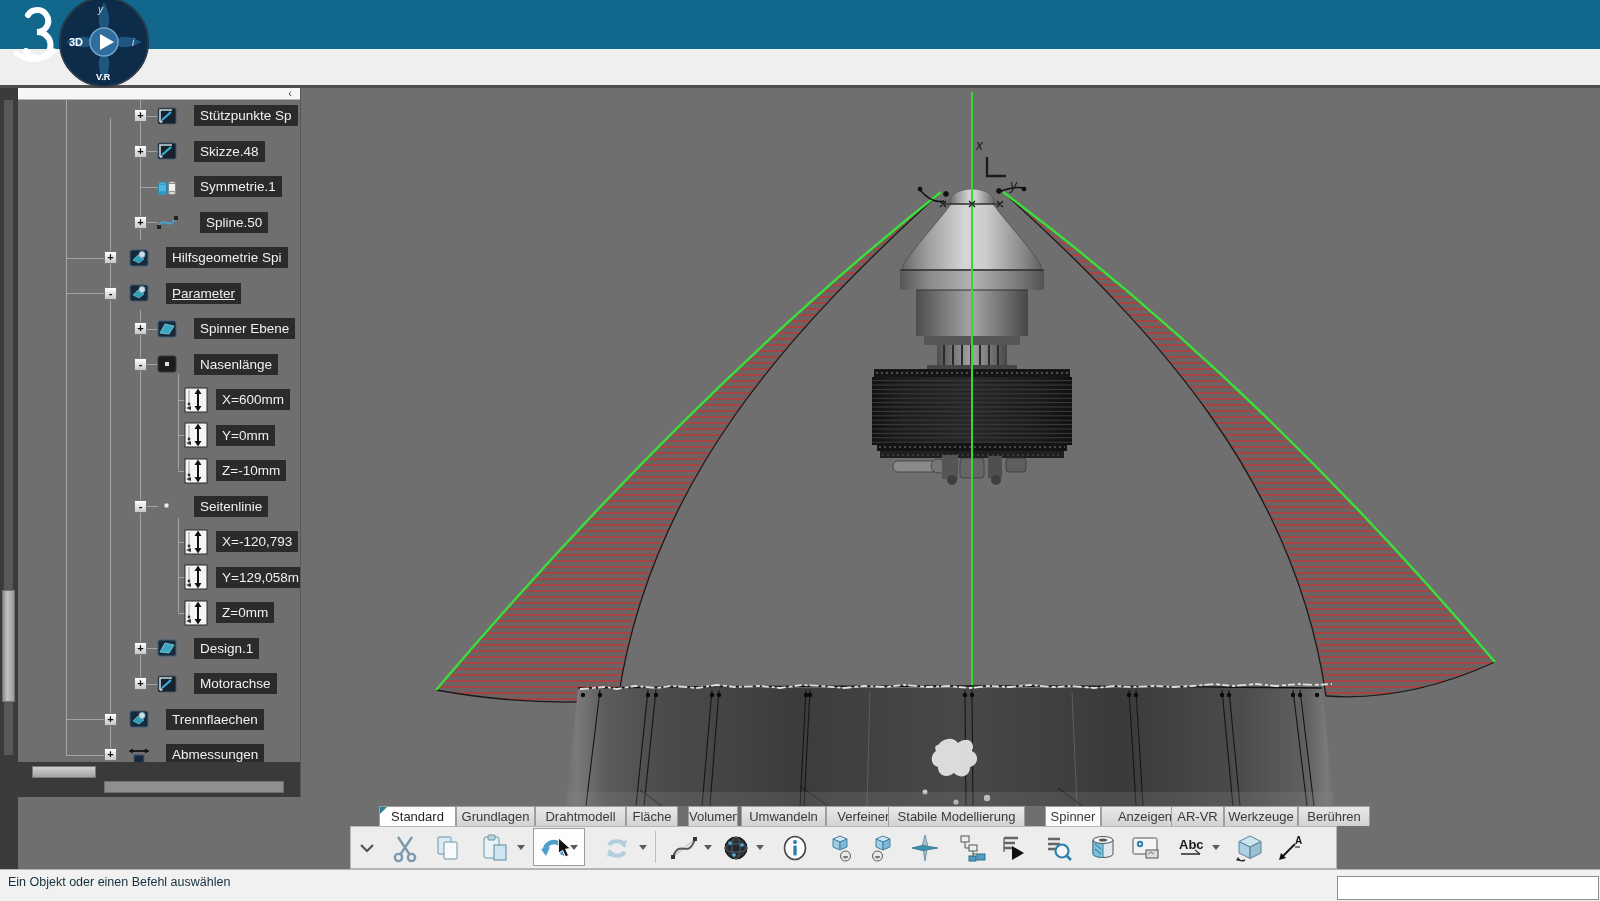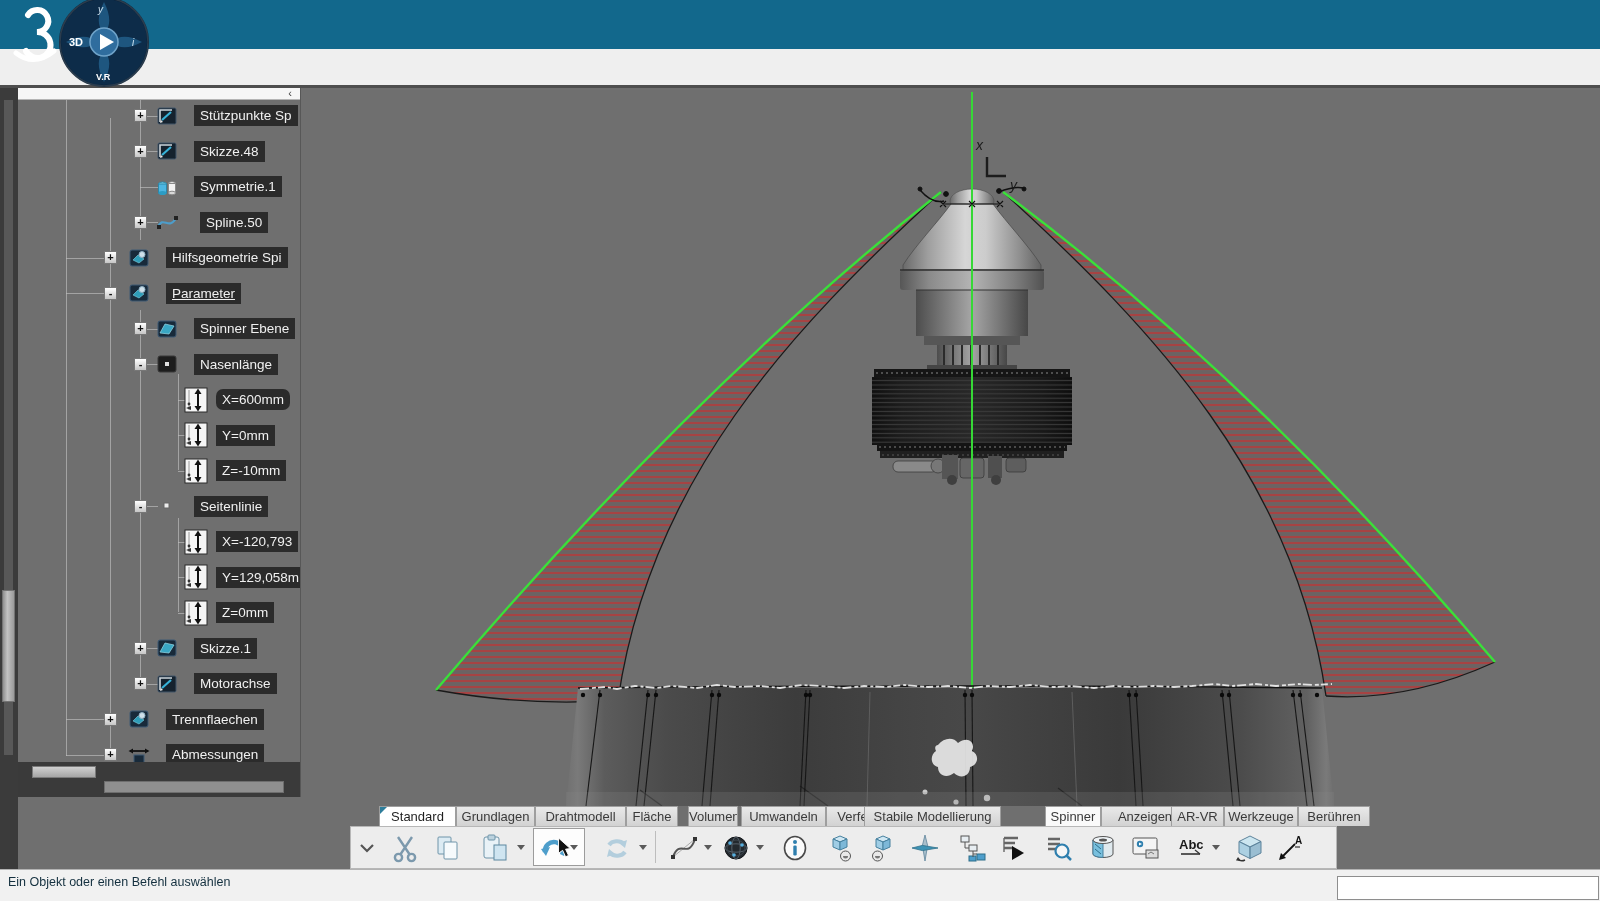--- a/index.html
+++ b/index.html
@@ -343,21 +343,21 @@
       <div class="tconn" style="left: 178px; width: 8px; top: 311.75px;"></div>
       <div class="ticon" style="left: 183px; top: 298.75px;"><svg width="26" height="26" viewBox="0 0 24 26">
           <rect x="1" y="1" width="22" height="24" fill="#f5f5f5" stroke="#2a2a2a"></rect>
           <line x1="5" y1="3" x2="5" y2="23" stroke="#999"></line>
           <circle cx="5" cy="17" r="1.4" fill="#333"></circle>
           <line x1="14" y1="5" x2="14" y2="21" stroke="#111" stroke-width="2"></line>
           <polygon points="14,1.5 10.5,7 17.5,7" fill="#111"></polygon>
           <polygon points="14,24.5 10.5,19 17.5,19" fill="#111"></polygon>
           <polygon points="2,21 7,19 7,23" fill="#333"></polygon>
         </svg></div>
-      <div class="tlabel" style="left: 216px; top: 301.25px; border-radius: 7px;">X=600mm</div>
+      <div class="tlabel" style="left: 216px; top: 301.25px;">X=600mm</div>
       <div class="tconn" style="left: 178px; width: 8px; top: 347.25px;"></div>
       <div class="ticon" style="left: 183px; top: 334.25px;"><svg width="26" height="26" viewBox="0 0 24 26">
           <rect x="1" y="1" width="22" height="24" fill="#f5f5f5" stroke="#2a2a2a"></rect>
           <line x1="5" y1="3" x2="5" y2="23" stroke="#999"></line>
           <circle cx="5" cy="17" r="1.4" fill="#333"></circle>
           <line x1="14" y1="5" x2="14" y2="21" stroke="#111" stroke-width="2"></line>
           <polygon points="14,1.5 10.5,7 17.5,7" fill="#111"></polygon>
           <polygon points="14,24.5 10.5,19 17.5,19" fill="#111"></polygon>
           <polygon points="2,21 7,19 7,23" fill="#333"></polygon>
         </svg></div>
@@ -411,21 +411,21 @@
           <polygon points="14,24.5 10.5,19 17.5,19" fill="#111"></polygon>
           <polygon points="2,21 7,19 7,23" fill="#333"></polygon>
         </svg></div>
       <div class="tlabel" style="left: 216px; top: 514.25px;">Z=0mm</div>
       <div class="tconn" style="left: 140px; width: 18px; top: 560.25px;"></div>
       <div class="texp" style="left: 134px; top: 553.75px;">+</div>
       <div class="ticon" style="left: 156px; top: 549.25px;"><svg width="22" height="22" viewBox="0 0 22 22">
           <rect x="2" y="3" width="18" height="16" rx="2" fill="#182a3a" stroke="#3e5a75"></rect>
           <polygon points="4,15 9,6 18,8 13,16" fill="#39a7c4" stroke="#9adbe8" stroke-width="0.7"></polygon>
         </svg></div>
-      <div class="tlabel" style="left: 194px; top: 549.75px;">Skizze.1</div>
+      <div class="tlabel" style="left: 194px; top: 549.75px;">Design.1</div>
       <div class="tconn" style="left: 140px; width: 18px; top: 595.75px;"></div>
       <div class="texp" style="left: 134px; top: 589.25px;">+</div>
       <div class="ticon" style="left: 156px; top: 584.75px;"><svg width="22" height="22" viewBox="0 0 22 22">
           <rect x="2" y="3" width="18" height="16" rx="1.5" fill="#15222e" stroke="#42566b"></rect>
           <path d="M4 17 V5 H16" fill="none" stroke="#cdd6dd" stroke-width="1.6"></path>
           <line x1="6" y1="15" x2="15" y2="7" stroke="#37b2d9" stroke-width="2.2"></line>
           <polygon points="4,18 7,17 5,15" fill="#e8e8e8"></polygon>
         </svg></div>
       <div class="tlabel" style="left: 194px; top: 585.25px;">Motorachse</div>
       <div class="tconn" style="left: 66px; width: 40px; top: 631.25px;"></div>
@@ -518,21 +518,21 @@
 
   <div id="iconrow" class="abs"></div>
   <div id="actiontabs">
       <div class="atab abs active" style="left: 371px; width: 77px;">Standard</div>
       <div class="atab abs" style="left: 448px; width: 79px;">Grundlagen</div>
       <div class="atab abs" style="left: 527px; width: 91px;">Drahtmodell</div>
       <div class="atab abs" style="left: 618px; width: 52px;">Fläche</div>
       <div class="atab abs" style="left: 680px; width: 50px;">Volumen</div>
       <div class="atab abs" style="left: 733px; width: 85px;">Umwandeln</div>
       <div class="atab abs" style="left: 818px; width: 82px;">Verfeinern</div>
-      <div class="atab abs" style="left: 856px; width: 137px;">Stabile Modellierung</div>
+      <div class="atab abs" style="left: 880px; width: 137px;">Stabile Modellierung</div>
       <div class="atab abs highlight" style="left: 1037px; width: 56px;">Spinner</div>
       <div class="atab abs" style="left: 1093px; width: 88px;">Anzeigen</div>
       <div class="atab abs" style="left: 1163px; width: 53px;">AR-VR</div>
       <div class="atab abs" style="left: 1216px; width: 74px;">Werkzeuge</div>
       <div class="atab abs" style="left: 1290px; width: 72px;">Berühren</div>
     </div>
   <div id="actionicons">
       <div class="tbicon abs" style="left: 351px;"><svg width="32" height="32" viewBox="0 0 32 32">
           <polyline points="10,13 16,19 22,13" fill="none" stroke="#555" stroke-width="2.2"></polyline>
         </svg></div>

